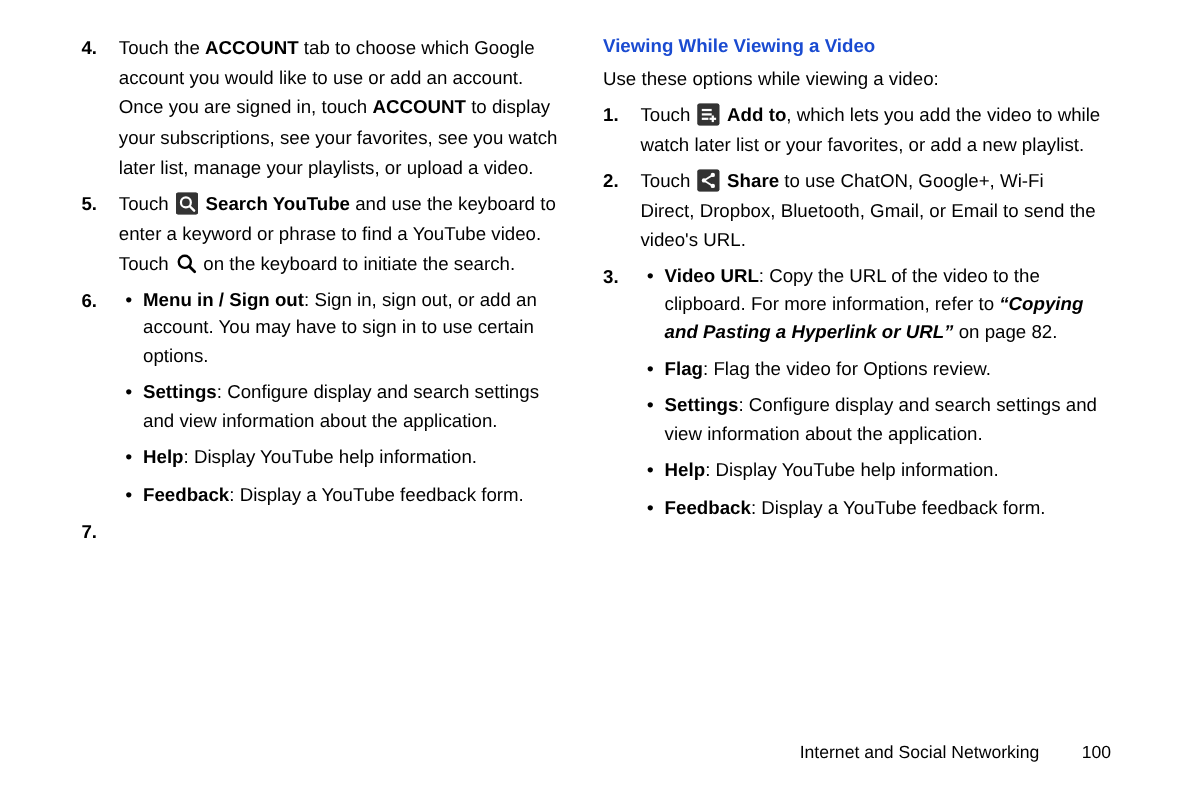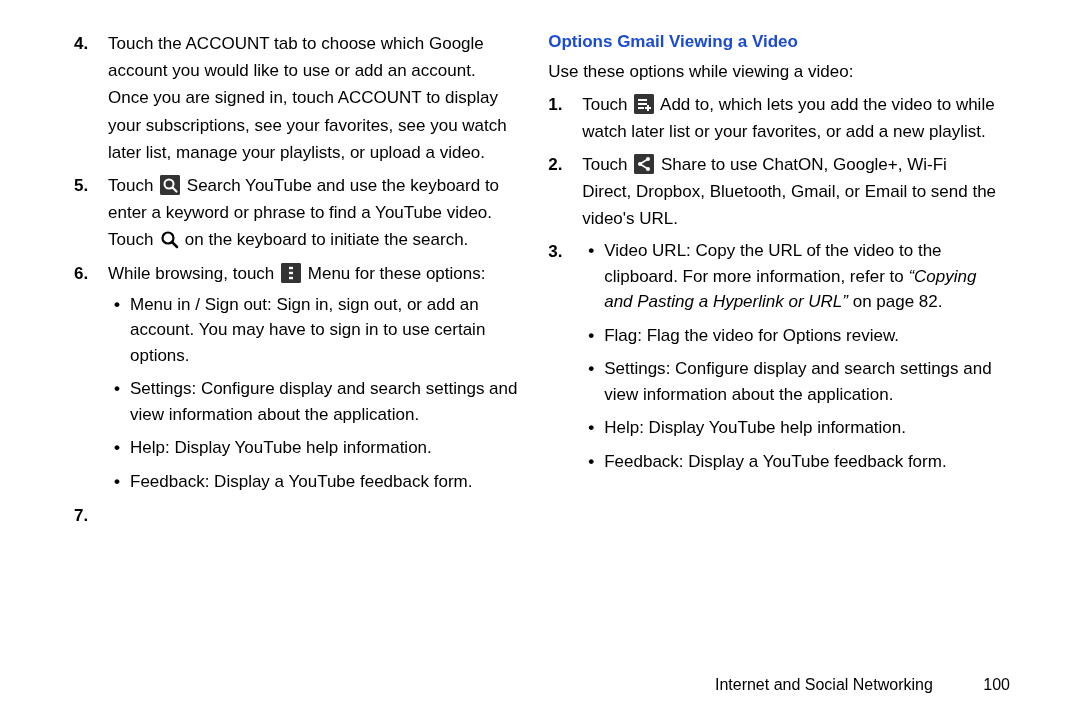--- a/index.html
+++ b/index.html
@@ -59,21 +59,21 @@
     font-stretch: condensed;
   }
   ul.bul > li::before {
     content: "•";
     position: absolute;
     left: 0;
     top: 0;
     font-weight: bold;
   }
   .cond { font-family: "Arial Narrow", Arial, sans-serif; font-stretch: condensed; letter-spacing: 0px; }
-  .b { font-weight: normal; }
+  .b { font-weight: bold; }
   .i { font-style: italic; }
   .heading {
     color: #1a4bd1;
     font-weight: bold;
     font-size: 17px;
     margin: 2px 0 7px 0;
   }
   .intro { margin: 0 0 6px 0; line-height:1.5; }
   .icon {
     display: inline-block;
@@ -91,53 +91,48 @@
     width: 18px;
     height: 18px;
     vertical-align: -3px;
   }
   .footer {
     position: absolute;
     bottom: 26px;
     right: 70px;
     font-size: 16px;
   }
-  .footer .pg { display:inline-block; margin-left: 46px; }
+  .footer .pg { display:inline-block; margin-left: 34px; }
 </style>
 </head>
 <body>
 
 <div class="page">
   <div class="col left">
     <ol class="num" id="left-list">
         <li><span class="marker">4.</span><span><span>Touch the </span><span class="b">ACCOUNT</span><span> tab to choose which Google account you would like to use or add an account. Once you are signed in, touch </span><span class="b">ACCOUNT</span><span> to display your subscriptions, see your favorites, see you watch later list, manage your playlists, or upload a video.</span></span></li>
         <li><span class="marker">5.</span><span><span>Touch </span><span class="icon"><svg viewBox="0 0 20 20">
                 <rect x="0" y="0" width="20" height="20" fill="#333" rx="2"></rect>
                 <circle cx="9" cy="9" r="4.5" fill="none" stroke="#fff" stroke-width="2"></circle>
                 <line x1="12.5" y1="12.5" x2="16.5" y2="16.5" stroke="#fff" stroke-width="2.2" stroke-linecap="round"></line>
               </svg></span><span> </span><span class="b">Search YouTube</span><span> and use the keyboard to enter a keyword or phrase to find a YouTube video. Touch </span><span class="icon search-inline" style="background: none;"><svg viewBox="0 0 20 20">
                 <circle cx="8" cy="8" r="5.5" fill="none" stroke="#000" stroke-width="2.2"></circle>
                 <line x1="12" y1="12" x2="17" y2="17" stroke="#000" stroke-width="2.5" stroke-linecap="round"></line>
               </svg></span><span> on the keyboard to initiate the search.</span></span></li>
-        <li><span class="marker">6.</span><span><span>While browsing, touch </span><span class="icon"><svg viewBox="0 0 20 20">
-                <rect x="0" y="0" width="20" height="20" fill="#333" rx="2"></rect>
-                <rect x="8" y="3.8" width="4" height="2.4" fill="#fff"></rect>
-                <rect x="8" y="8.8" width="4" height="2.4" fill="#fff"></rect>
-                <rect x="8" y="13.8" width="4" height="2.4" fill="#fff"></rect>
-              </svg></span><span> </span><span class="b">Menu</span><span> for these options:</span></span><ul class="bul">
+        <li><span class="marker">6.</span><ul class="bul">
             <li class="cond"><span class="b cond">Menu in / Sign out</span><span class="cond">: Sign in, sign out, or add an account. You may have to sign in to use certain options.</span></li>
             <li class="cond"><span class="b cond">Settings</span><span class="cond">: Configure display and search settings and view information about the application.</span></li>
             <li class="cond"><span class="b cond">Help</span><span class="cond">: Display YouTube help information.</span></li>
             <li class="cond"><span class="b cond">Feedback</span><span class="cond">: Display a YouTube feedback form.</span></li>
           </ul></li>
         <li><span class="marker">7.</span></li>
       </ol>
   </div>
   <div class="col right">
-    <div class="heading">Options Gmail Viewing a Video</div>
+    <div class="heading">Viewing While Viewing a Video</div>
     <p class="intro">Use these options while viewing a video:</p>
     <ol class="num" id="right-list">
         <li><span class="marker">1.</span><span><span>Touch </span><span class="icon"><svg viewBox="0 0 20 20">
                 <rect x="0" y="0" width="20" height="20" fill="#333" rx="2"></rect>
                 <rect x="4" y="5" width="9" height="2" fill="#fff"></rect>
                 <rect x="4" y="9" width="9" height="2" fill="#fff"></rect>
                 <rect x="4" y="13" width="6" height="2" fill="#fff"></rect>
                 <rect x="13" y="11" width="2" height="6" fill="#fff"></rect>
                 <rect x="11" y="13" width="6" height="2" fill="#fff"></rect>
               </svg></span><span> </span><span class="b">Add to</span><span>, which lets you add the video to while watch later list or your favorites, or add a new playlist.</span></span></li>

